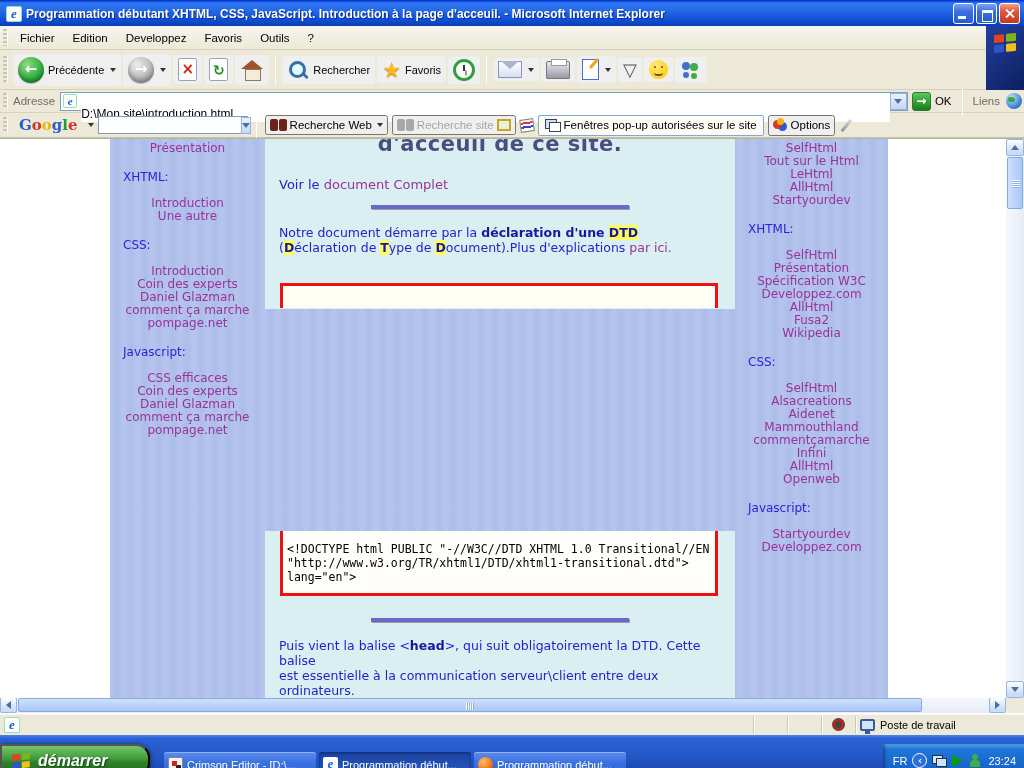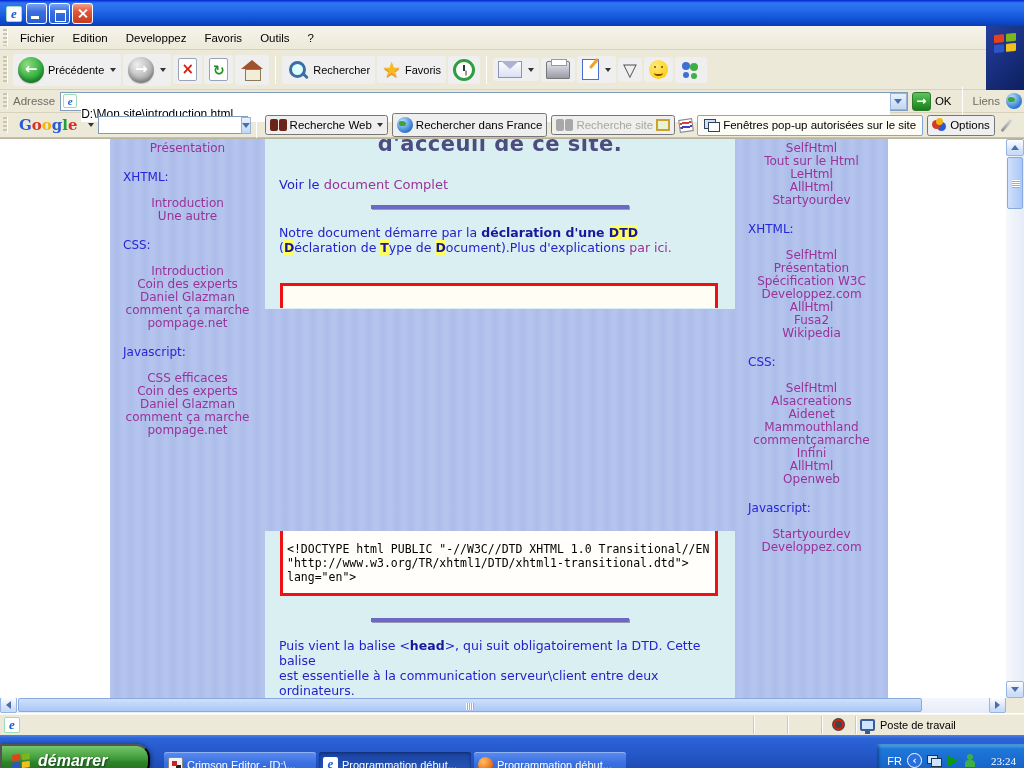--- a/index.html
+++ b/index.html
@@ -202,29 +202,30 @@
   .tray-lang { color:#fff; font-size:11px; }
   .tray-chevron { width:15px; height:15px; border-radius:50%; background:#2a6fe0; border:1px solid #fff;
     color:#fff; font:bold 10px/13px "DejaVu Sans",sans-serif; text-align:center; }
   .tray-net { width:15px; height:12px; position:relative; }
   .tray-net::before,.tray-net::after { content:""; position:absolute; width:9px; height:7px; background:#cfe4ff; border:1px solid #234; }
   .tray-net::before { left:0; top:0; } .tray-net::after { right:0; bottom:0; }
   .tray-play { width:0; height:0; border-top:6px solid transparent; border-bottom:6px solid transparent; border-left:11px solid #0b9a0b; }
   .tray-person { width:14px; height:14px; position:relative; }
   .tray-person::before { content:""; position:absolute; left:4px; top:0; width:6px; height:6px; border-radius:50%; background:#3fae49; }
   .tray-person::after { content:""; position:absolute; left:2px; top:6px; width:10px; height:7px; border-radius:4px 4px 0 0; background:#3fae49; }
-  .tray-clock { color:#fff; font-size:11px; margin-left:9px;font-family:Liberation Serif, serif; }
+  .tray-clock { color:#fff; font-size:11px; margin-left:1px; }
 </style>
 </head>
 <body>
 
 <div class="screen">
 
   <div class="titlebar">
     <span class="ie-doc-icon">e</span>
+    <span class="title-text">Programmation débutant XHTML, CSS, JavaScript. Introduction à la page d'acceuil. - Microsoft Internet Explorer</span>
     <span class="win-btns">
       <button class="wb min"></button>
       <button class="wb res"></button>
       <button class="wb close"></button>
     </span>
   </div>
 
   <div class="menubar">
     <span class="grip"></span>
 
@@ -333,24 +334,20 @@
       <input value="" style="">
       <span class="combo-btn">
           <span class="arr down"></span>
         </span>
     </span>
     <span class="sep"></span>
     <button class="gbtn">
       <span class="binoc"></span>
       <span>Recherche Web</span>
       <span class="dd"></span>
-    </button>
-    <button class="gbtn">
-      <span class="globe-ic"></span>
-      <span>Rechercher dans France</span>
     </button>
     <button class="gbtn disabled">
       <span class="binoc gray"></span>
       <span>Recherche site</span>
       <span class="frame-ic"></span>
     </button>
     <span class="news-ic"></span>
     <button class="popup-btn">
       <span class="popup-ic"></span>
       <span>Fenêtres pop-up autorisées sur le site</span>

